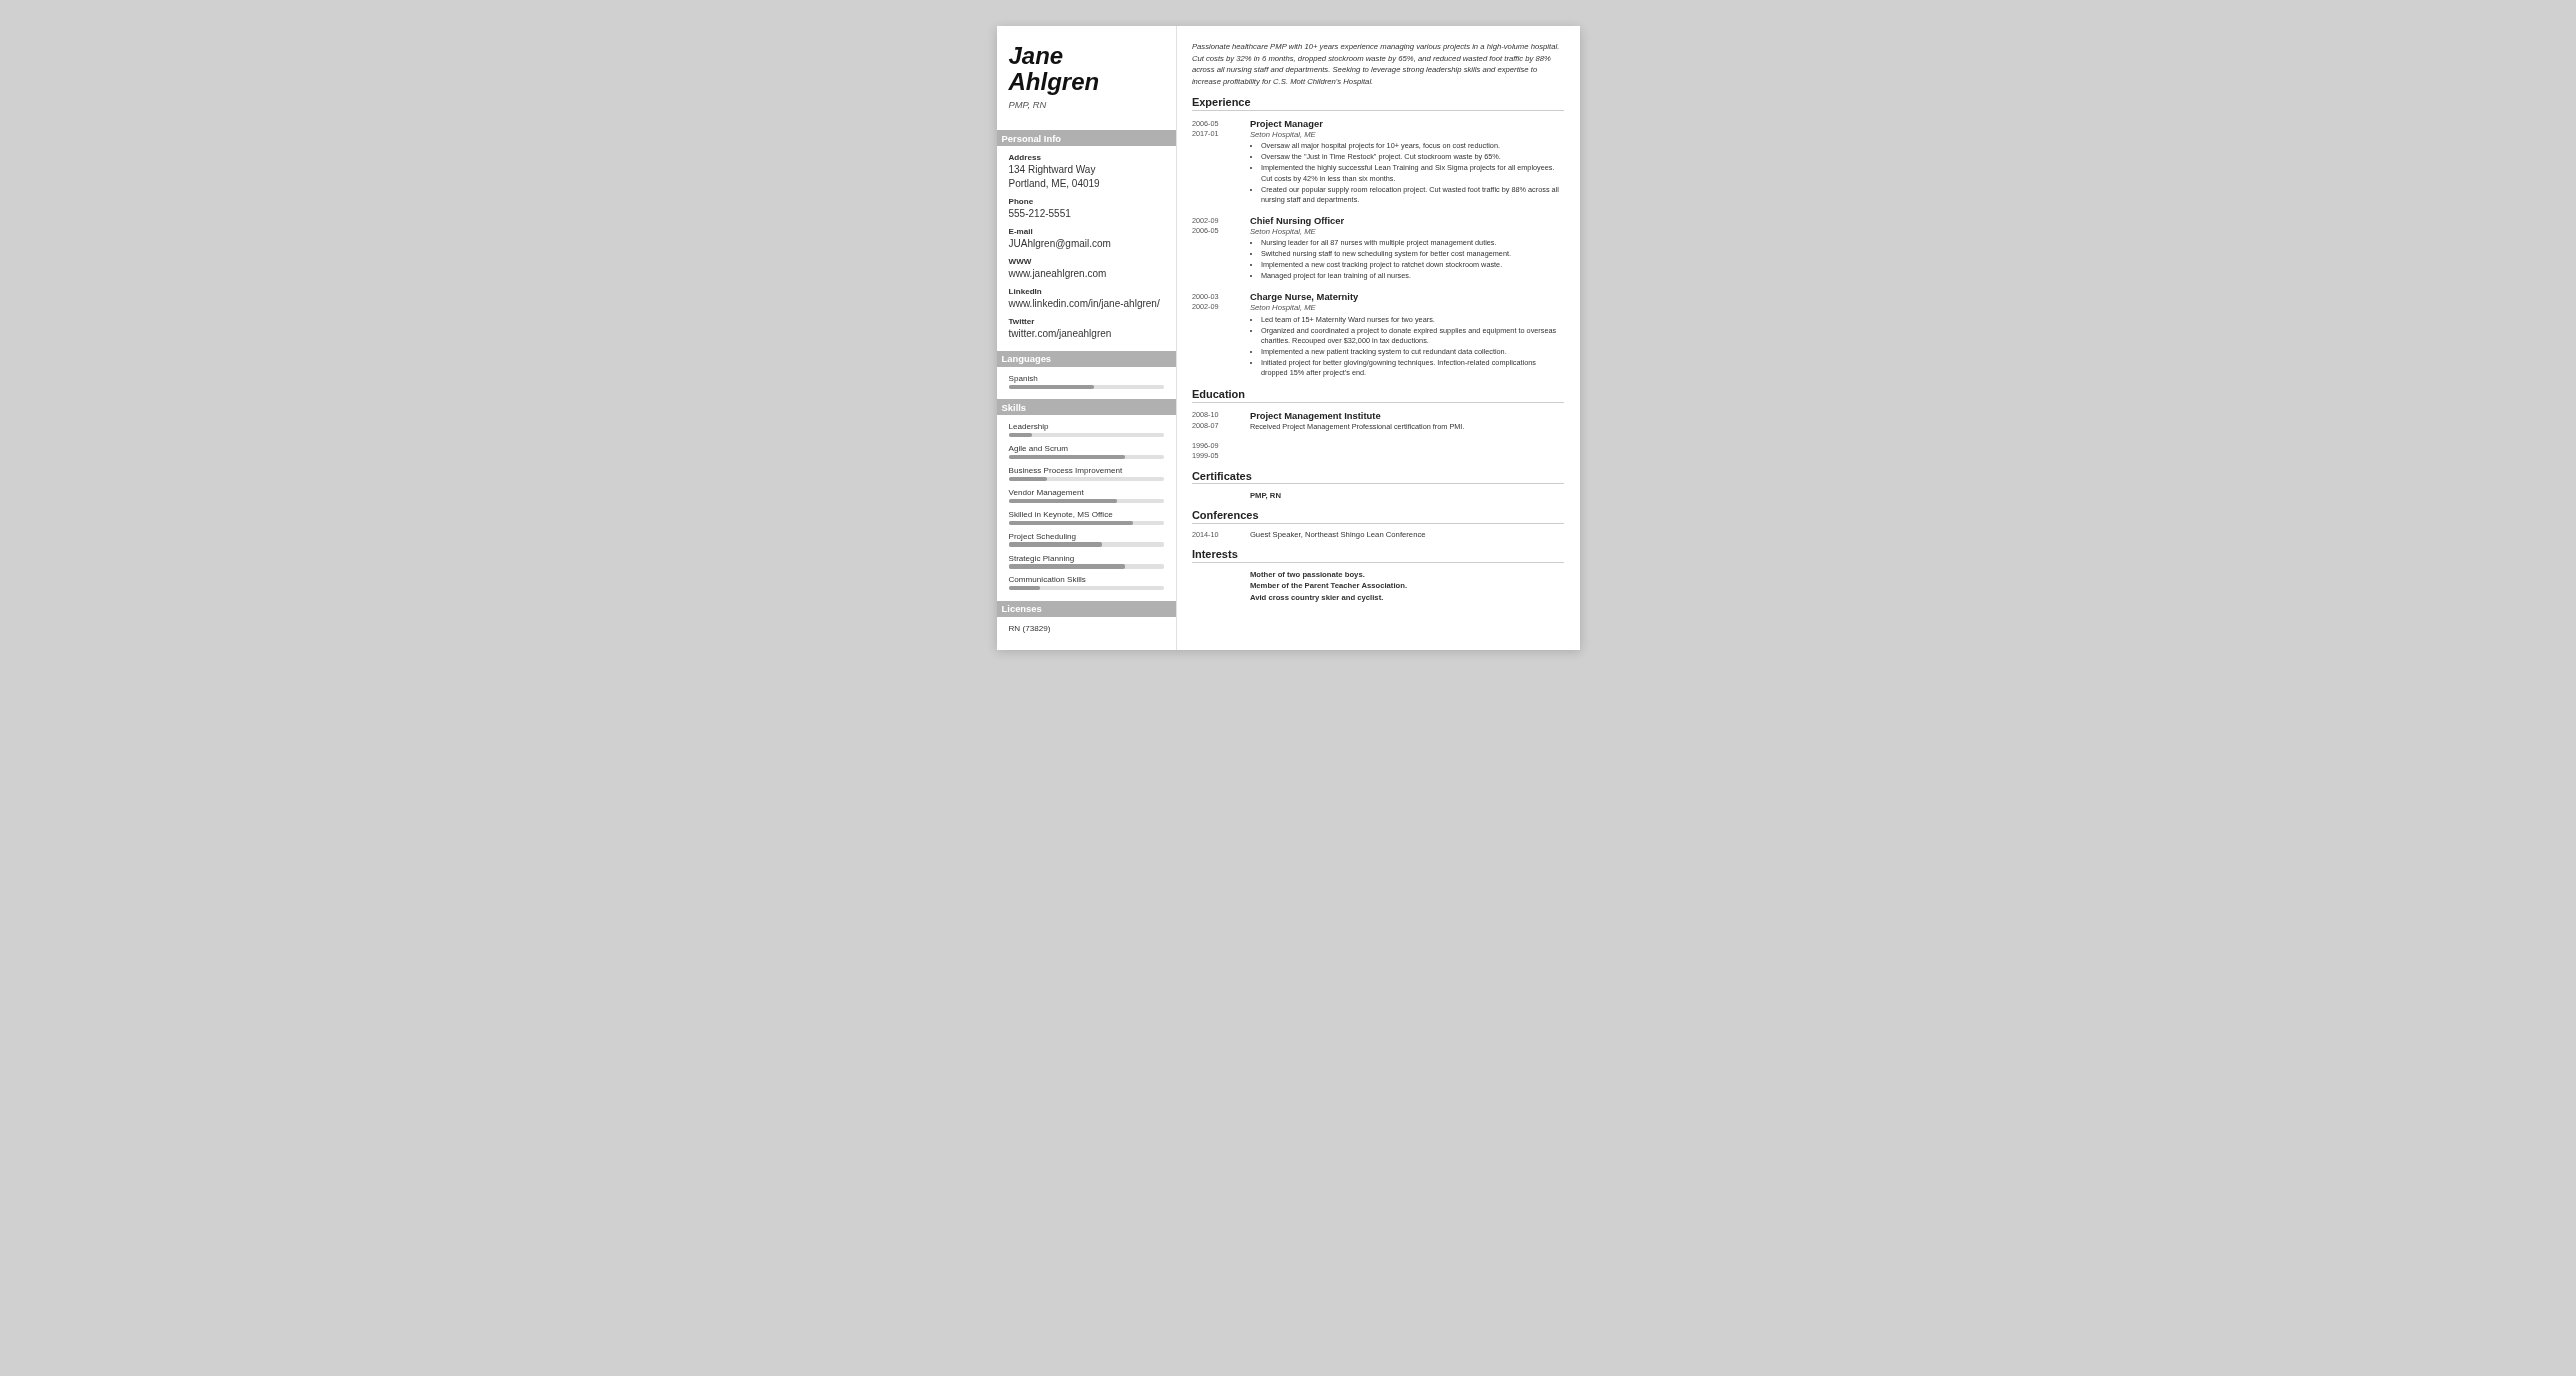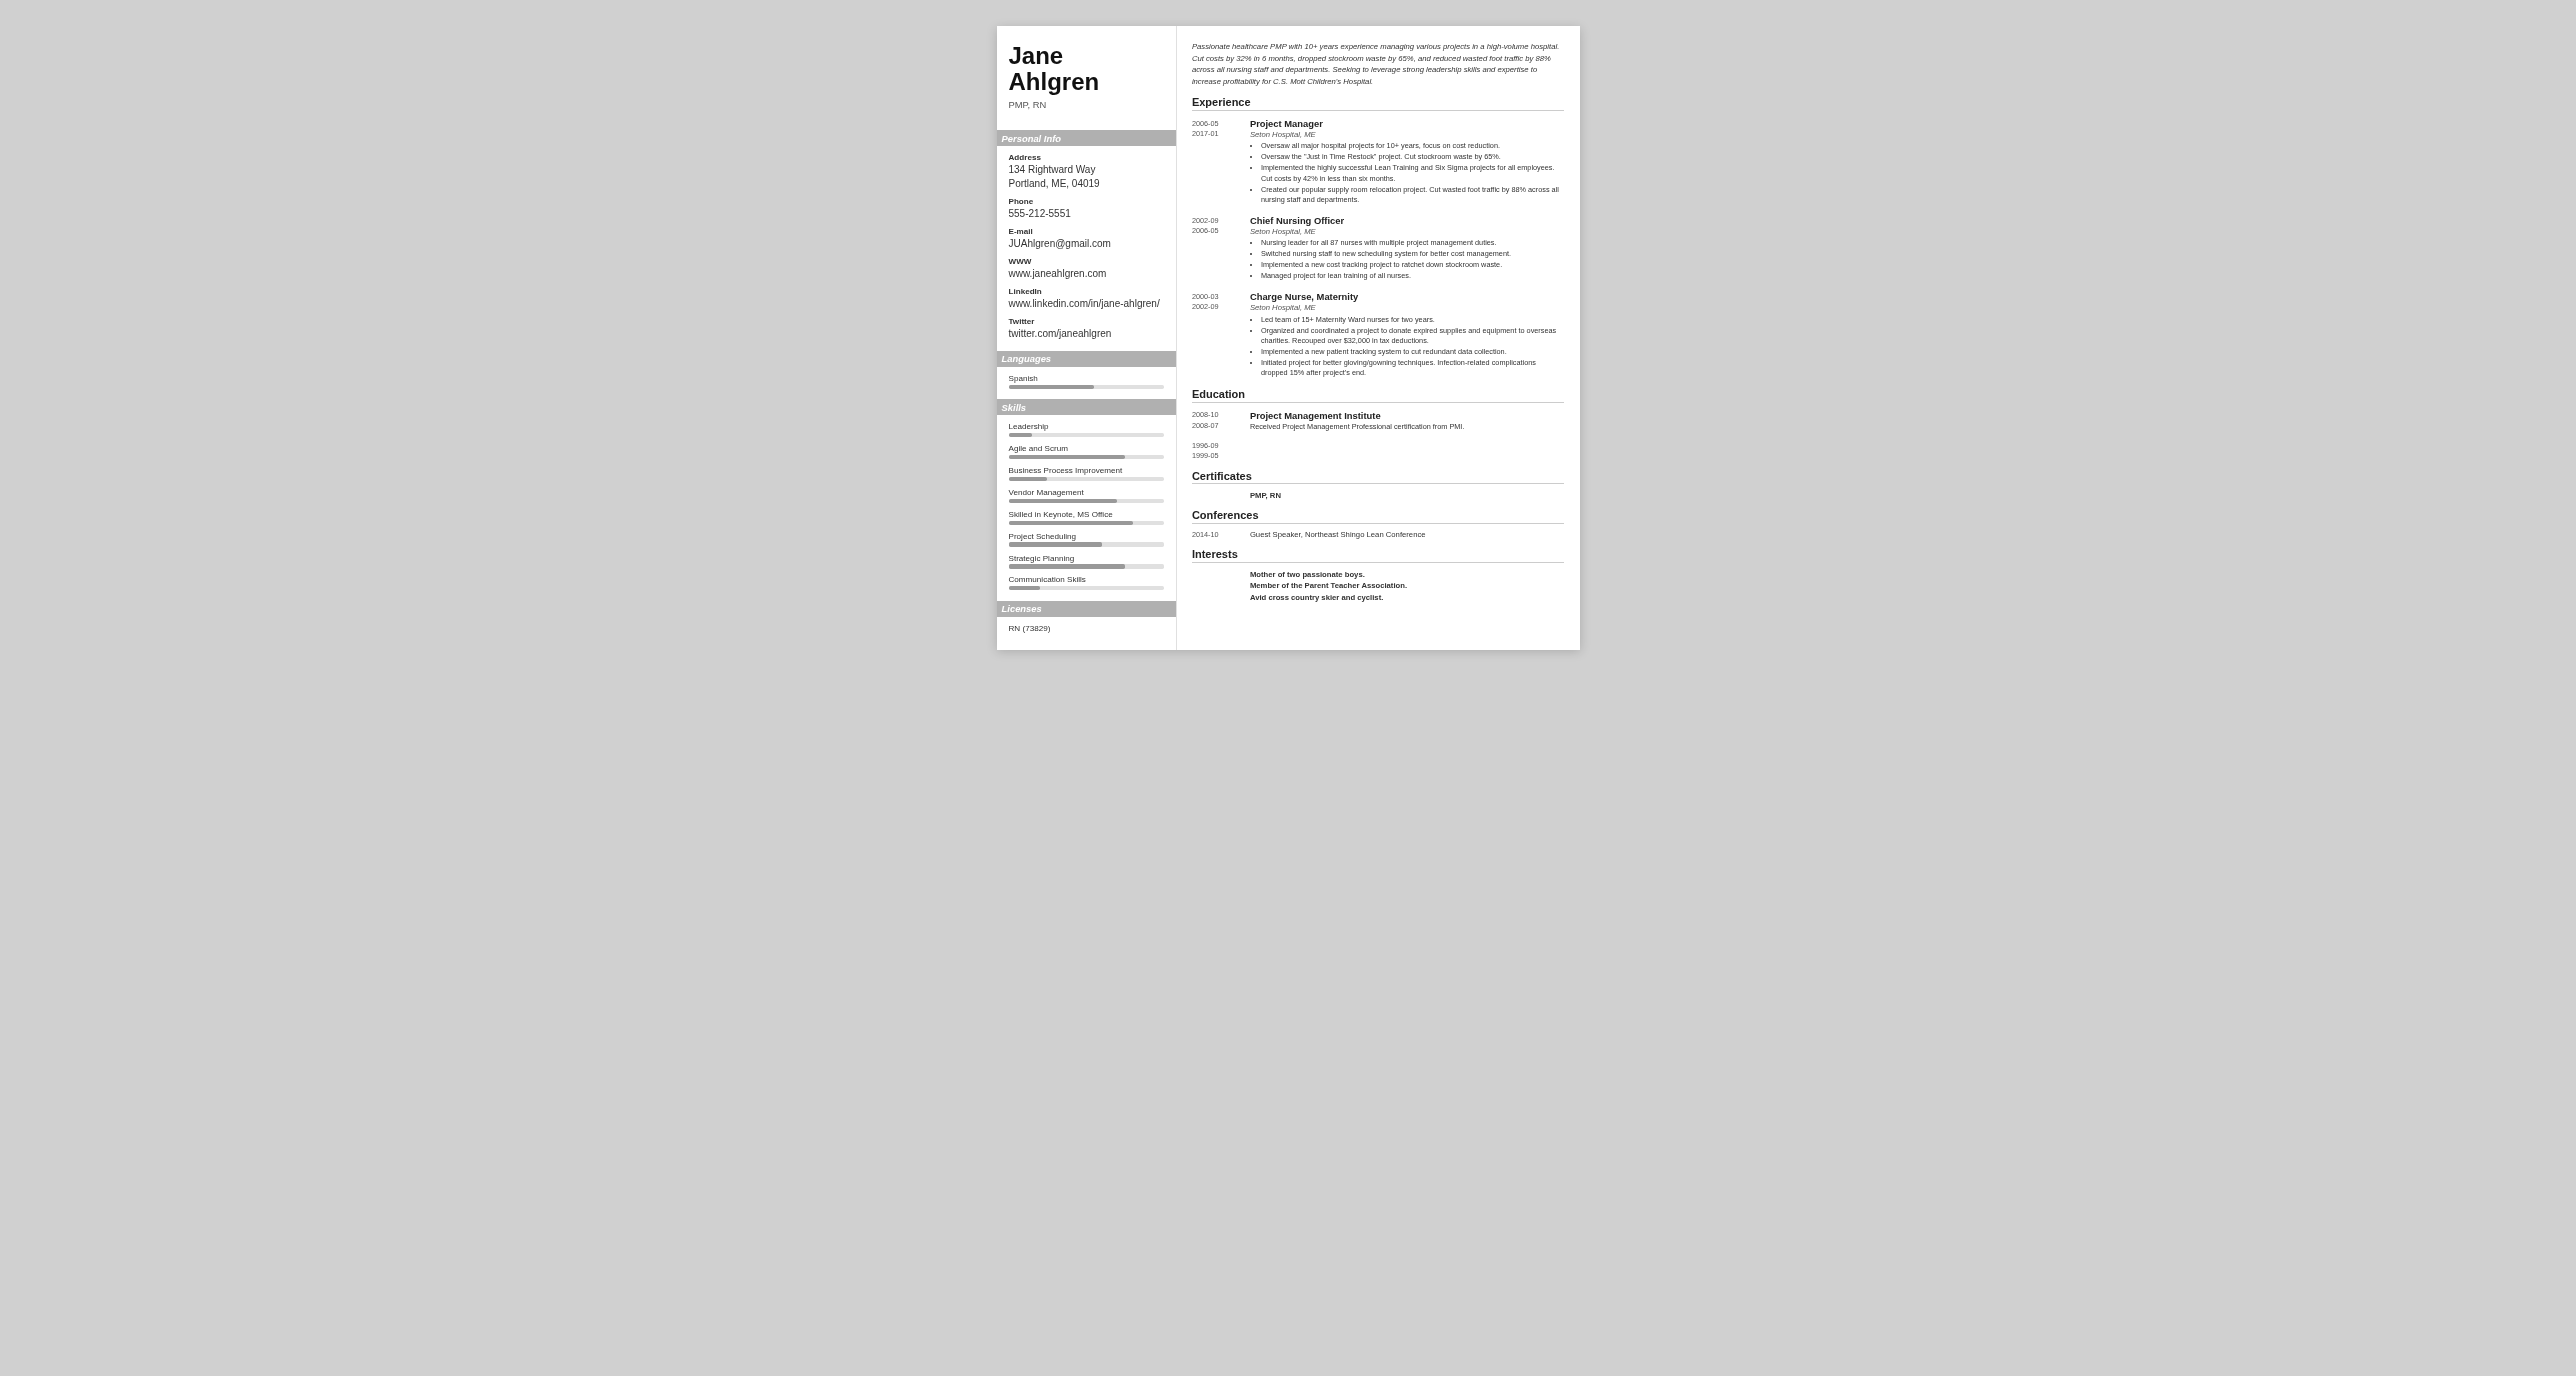--- a/index.html
+++ b/index.html
@@ -21,41 +21,41 @@
     
     .left-col {
       width: 180px;
       min-width: 180px;
       background: #fff;
       border-right: 0.9px solid #e0e0e0;
       padding: 17px 12px 17px 12px;
     }
     .name-block {
       margin-bottom: 20px;
+      font-style: italic;
     }
     .name-block h1 {
       font-size: 24px;
       font-weight: 900;
       color: #111;
       line-height: 1.1;
     }
     .name-block .title {
       font-size: 9.4px;
       color: #555;
       margin-top: 3.4px;
     }
     .section-header {
       background: #b0b0b0;
       color: #fff;
       font-size: 9.4px;
       font-weight: bold;
       padding: 2.6px 5.1px;
       margin: 10.3px -12px 6.9px -12px;
       text-transform: none;
-      font-style: italic;
     }
     .personal-info-label {
       font-size: 8.1px;
       font-weight: bold;
       color: #333;
       margin-bottom: 0.9px;
       margin-top: 6px;
     }
     .personal-info-value {
       font-size: 10px;

